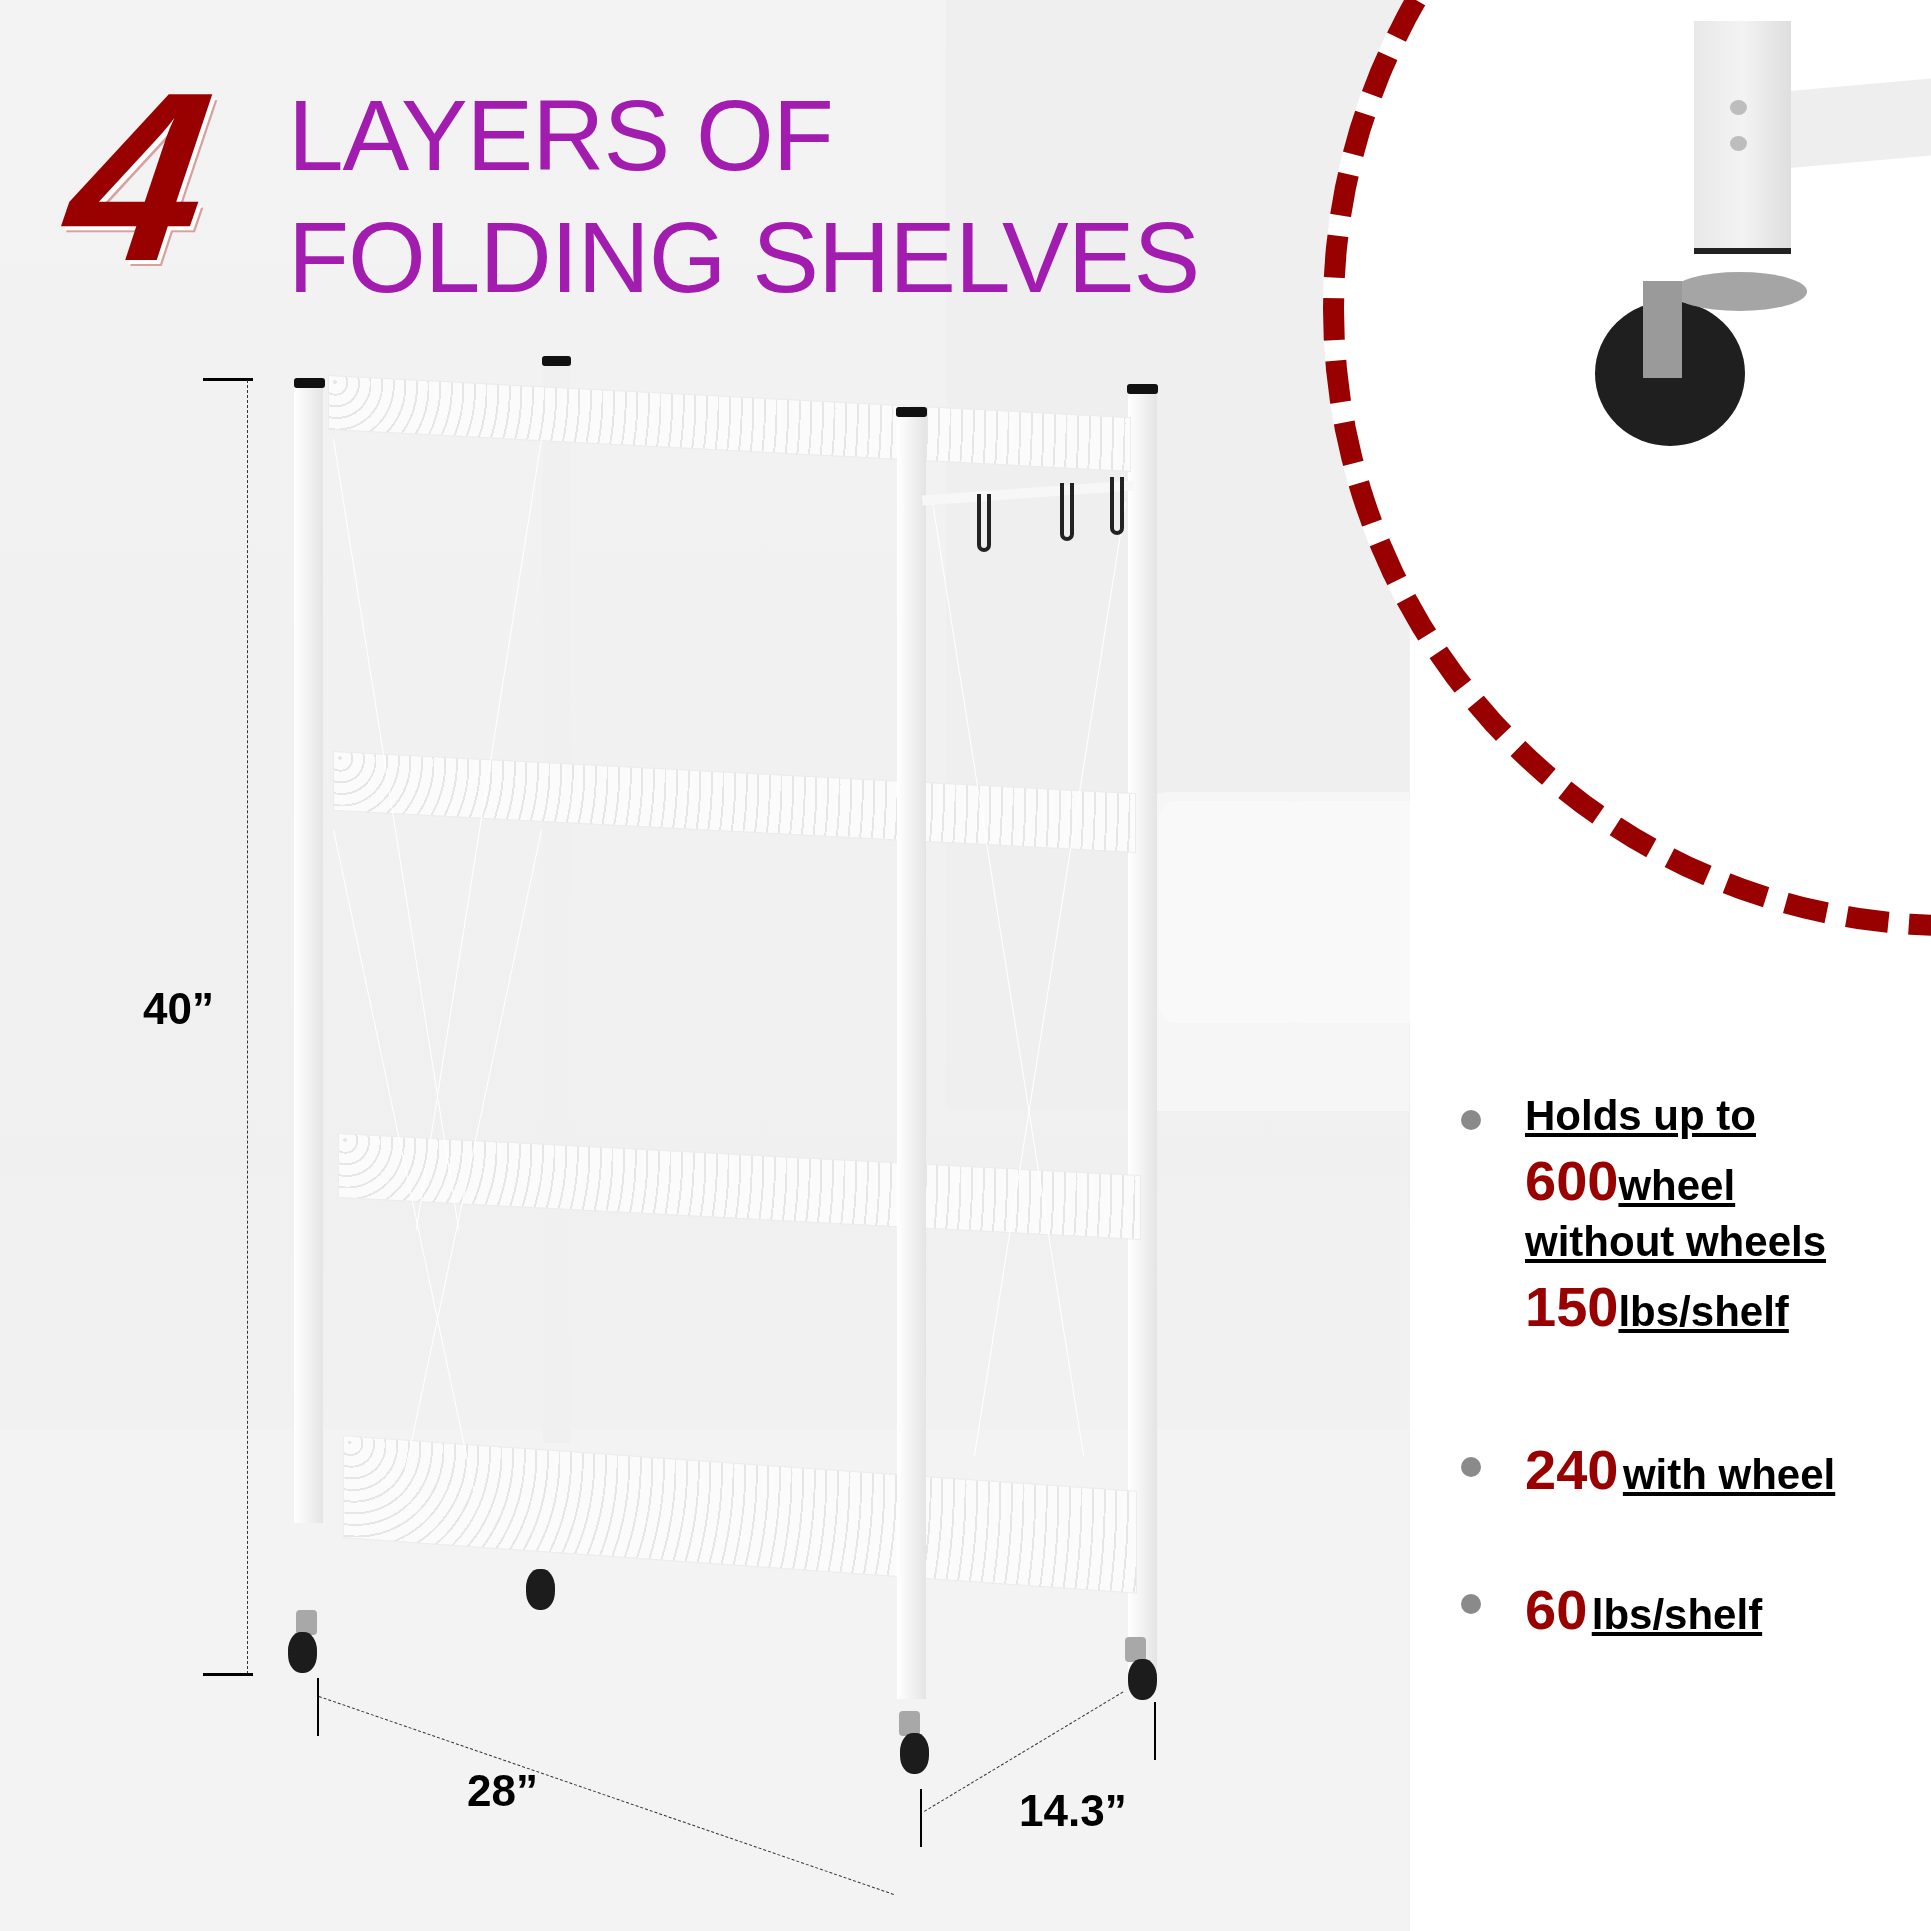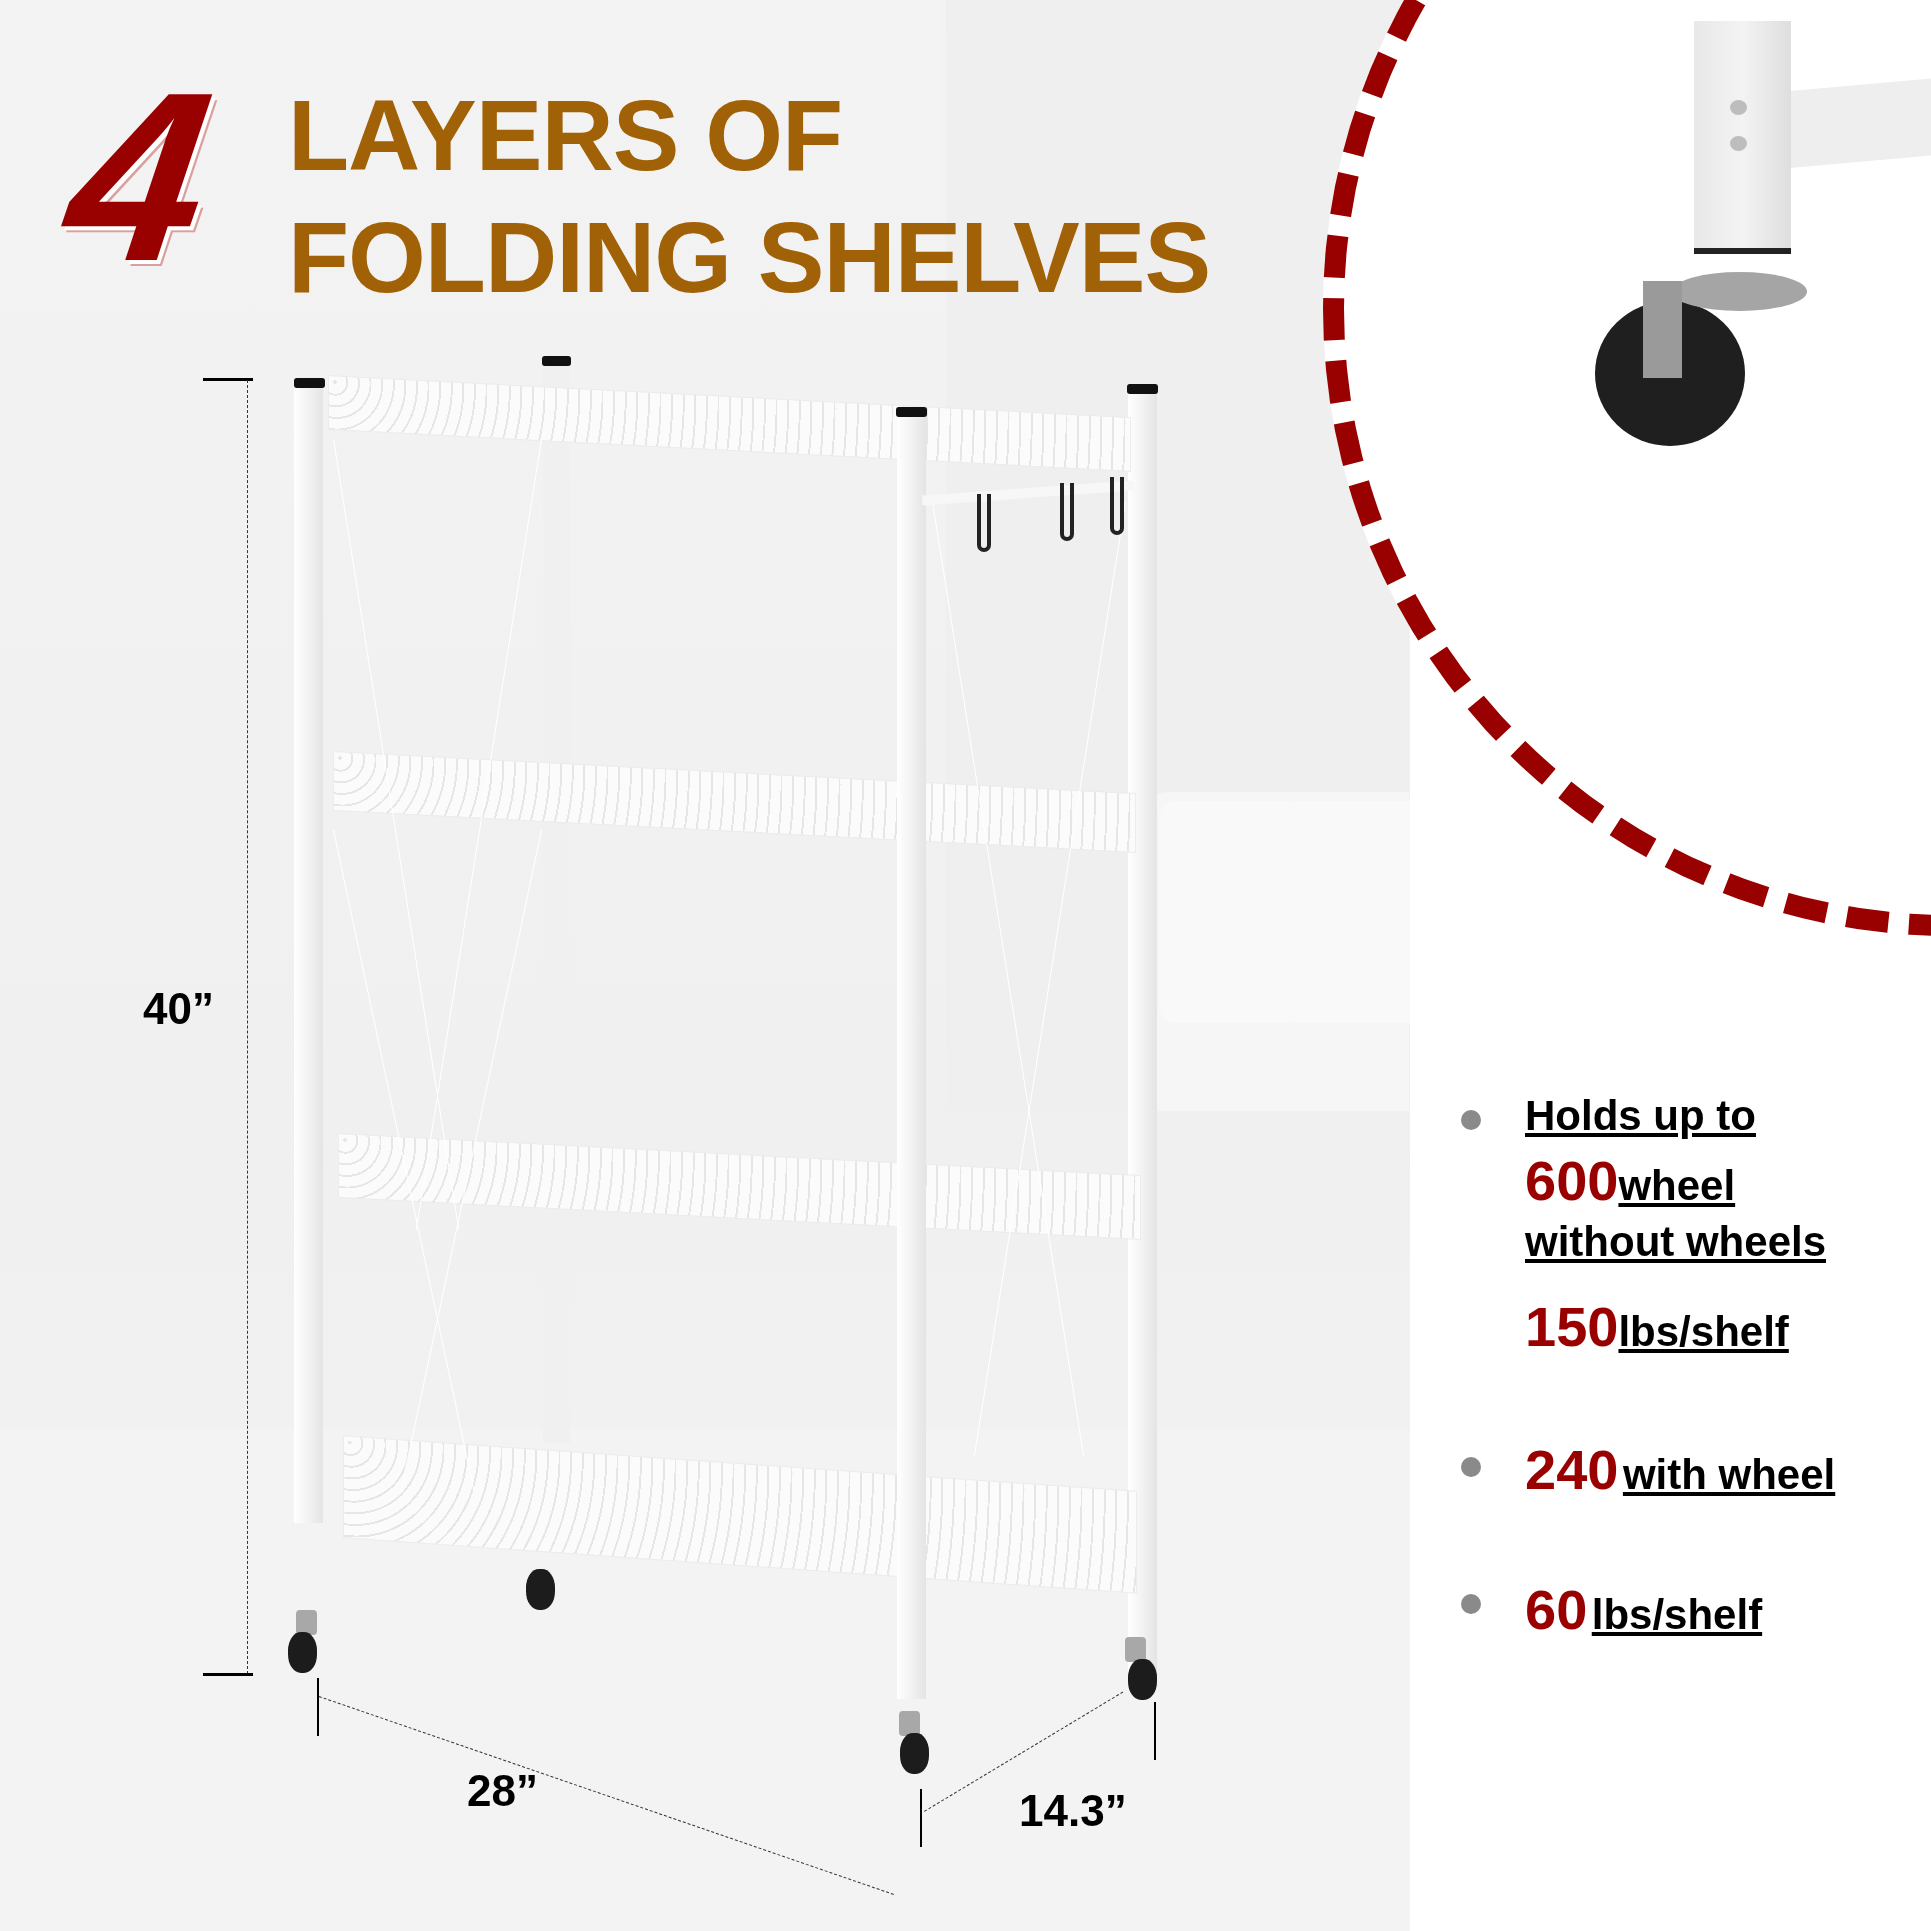--- a/index.html
+++ b/index.html
@@ -5,21 +5,21 @@
   html, body { margin: 0; padding: 0; }
   body { width: 1931px; height: 1931px; position: relative; overflow: hidden; background: #f5f5f5; font-family: "DejaVu Sans", "Liberation Sans", sans-serif; }
   .bg-room { position: absolute; left: 0; top: 0; width: 1410px; height: 1931px; background: linear-gradient(180deg, #f4f3f3 0%, #f1f0f0 60%, #f3f3f3 100%); }
   .bg-wall-panel { position: absolute; left: 946px; top: 0; width: 463px; height: 1110px; background: #efefef; }
   .bg-sofa { position: absolute; left: 1139px; top: 792px; width: 270px; height: 319px; background: #f6f6f6; border-radius: 29px 0 0 0; }
   .bg-cushion { position: absolute; top: 801px; width: 145px; height: 222px; background: #f9f9f9; border-radius: 17.4px; }
   .bg-floor { position: absolute; left: 0; top: 1429px; width: 1410px; height: 502px; background: #f3f3f3; }
   .right-panel { position: absolute; left: 1410px; top: 0; width: 521px; height: 1931px; background: #ffffff; }
 
   .title-num { position: absolute; left: 72px; top: 56px; font-family: "Liberation Sans", sans-serif; font-weight: bold; font-style: italic; font-size: 241px; line-height: 1; color: #990000; text-shadow: 3.9px 3.9px 0 #ffffff, 5.8px 5.8px 0 #d9a0a0; transform: skewX(-8deg); letter-spacing: -5.8px; }
-  .title-line { position: absolute; left: 288px; font-family: "Liberation Sans", sans-serif; font-weight: bold; font-size: 100px; line-height: 1; color: #a16207; letter-spacing: -1px; }
+  .title-line { position: absolute; left: 288px; font-family: "Liberation Sans", sans-serif; font-weight: normal; font-size: 100px; line-height: 1; color: #a21caf; letter-spacing: -1px; }
   .title-line.l1 { top: 85px; }
   .title-line.l2 { top: 207px; }
 
   .zoom-circle { position: absolute; left: 1323px; top: -319px; width: 1255px; height: 1255px; border-radius: 50%; border: 21px dashed #990000; box-sizing: border-box; background: #ffffff; overflow: hidden; }
   .zoom-leg { position: absolute; left: 350px; top: 319px; width: 97px; height: 227px; background: linear-gradient(90deg,#e8e8e8,#f3f3f3,#dedede); }
   .zoom-leg-cap { position: absolute; left: 350px; top: 546px; width: 97px; height: 5.8px; background: #222; }
   .zoom-hole { position: absolute; left: 386px; width: 17.4px; height: 15.4px; border-radius: 50%; background: #bdbdbd; }
   .zoom-rail { position: absolute; left: 446px; top: 372px; width: 386px; height: 77px; background: #eeeeee; transform: skewY(-5deg); }
   .zoom-mount { position: absolute; left: 328px; top: 570px; width: 135px; height: 39px; border-radius: 50%; background: #a5a5a5; }
   .zoom-fork { position: absolute; left: 299px; top: 579px; width: 39px; height: 97px; background: #9a9a9a; }
@@ -128,21 +128,21 @@
 <div class="dim-label" style="left:1019px; top:1789px;">14.3”</div>
 
 <div class="spec-list">
   <div class="spec-item" style="top:0;">
     <div class="bullet" style="top:29px;"></div>
     <div class="spec-text mid" style="top:13.5px;">Holds up to</div>
     <div class="spec-text" style="top:72px;">
       <span class="hl big">600</span><span class="mid">wheel</span>
     </div>
     <div class="spec-text mid" style="top:140px;">without wheels</div>
-    <div class="spec-text" style="top:198px;margin-top:20px;">
+    <div class="spec-text" style="top:198px;">
       <span class="hl big">150</span><span class="mid">lbs/shelf</span>
     </div>
   </div>
 
   <div class="spec-item" style="top:357px;">
     <div class="bullet" style="top:19.3px;"></div>
     <div class="spec-text" style="top:4px;">
       <span class="hl big">240</span> <span class="mid">with wheel</span>
     </div>
   </div>

